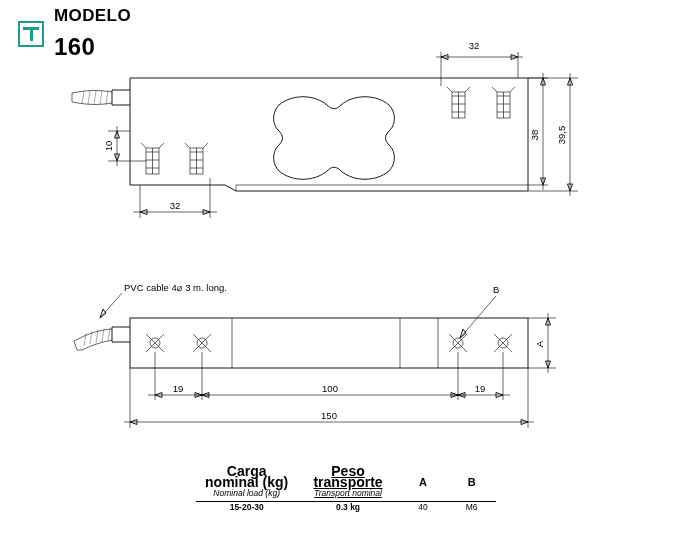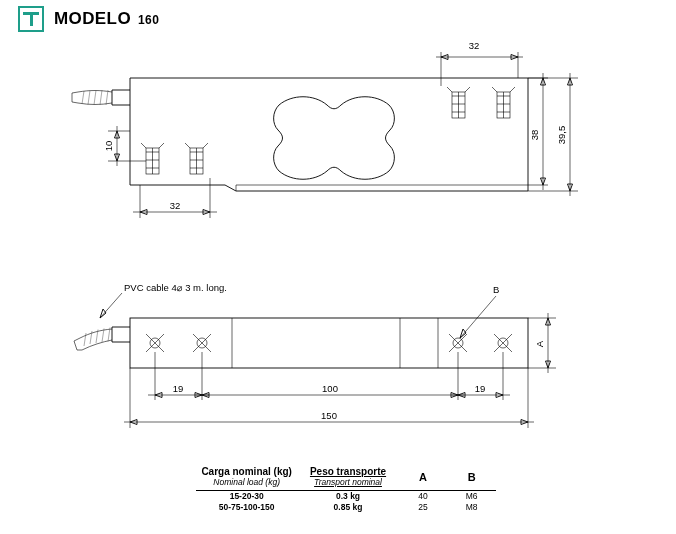--- a/index.html
+++ b/index.html
@@ -49,28 +49,29 @@
     left: 9.5px;
     top: 4px;
     width: 3px;
     height: 14px;
     background: #1e9e8a;
   }
   .title-wrap {
     display: flex;
     align-items: baseline;
     gap: 7px;
+    flex-direction: column;
   }
   .title-modelo {
     font-size: 17px;
     font-weight: bold;
     letter-spacing: 0.4px;
   }
   .title-number {
-    font-size: 12px;
+    font-size: 24px;
     font-weight: bold;
     letter-spacing: 0.4px;
   }
   
   svg.drawing {
     position: absolute;
     left: 0;
     top: 0;
     width: 676px;
     height: 534px;
@@ -98,21 +99,21 @@
   .spec-table th, .spec-table td {
     padding: 0 4px;
     text-align: center;
     font-weight: normal;
     line-height: 11px;
   }
   .spec-table thead th {
     border-bottom: 1px solid #000;
     padding-bottom: 2px;
   }
-  .spec-table thead th .es { display: block; font-weight: bold; font-size: 10px; }
+  .spec-table thead th .es { display: block; font-weight: bold; font-size: 14px; }
   .spec-table thead th .en { display: block; font-style: italic; font-size: 8.5px; }
   .spec-table thead th.ab {
     font-weight: bold;
     font-size: 11px;
     vertical-align: middle;
   }
   .spec-table tbody tr:first-child td { padding-top: 0; }
   .spec-table td.bold { font-weight: bold; }
   .col-load { width: 92px; }
   .col-weight { width: 92px; text-decoration: underline; }
@@ -351,22 +352,16 @@
         <th class="col-b ab">B</th>
       </tr>
     </thead>
     <tbody>
       <tr>
         <td class="bold">15-20-30</td>
         <td class="bold">0.3 kg</td>
         <td>40</td>
         <td>M6</td>
       </tr>
-      <tr>
-        <td class="bold">50-75-100-150</td>
-        <td class="bold">0.85 kg</td>
-        <td>25</td>
-        <td>M8</td>
-      </tr>
     </tbody>
   </table>
 
 </div>
 
 </body></html>

